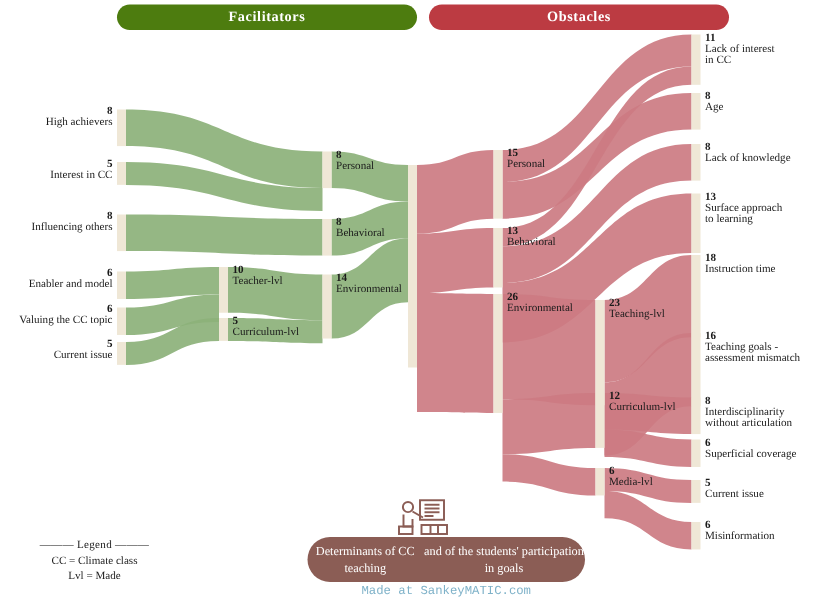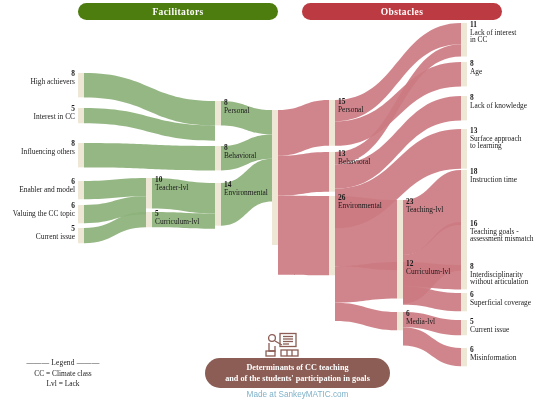--- a/index.html
+++ b/index.html
@@ -5,38 +5,38 @@
   html,body{margin:0;padding:0;background:#ffffff;}
   body{width:550px;height:405px;overflow:hidden;
        font-family:"Liberation Serif", serif;}
   #root{position:relative;width:550px;height:405px;background:#fff;}
 
   .banner{position:absolute;height:17px;border-radius:9px;
           display:flex;align-items:center;justify-content:center;
           color:#ffffff;font-size:9.5px;font-weight:bold;
           letter-spacing:.4px;font-family:"Liberation Serif",serif;}
   #banner-fac{left:78px;top:3px;width:200px;background:#4d7c0f;}
-  #banner-obs{left:286px;top:3px;width:200px;background:#bc3b42;margin-left:16px;}
+  #banner-obs{left:286px;top:3px;width:200px;background:#bc3b42;}
 
   svg#sankey{position:absolute;left:0;top:0;width:550px;height:405px;}
 
   .nlabel{font-family:"Liberation Serif",serif;font-size:7.4px;fill:#1a1a1a;}
   .nval{font-family:"Liberation Serif",serif;font-size:7.4px;font-weight:bold;fill:#1a1a1a;}
 
   #legend{position:absolute;left:8px;top:358px;width:110px;text-align:center;
           font-size:7.4px;color:#1a1a1a;line-height:10.5px;}
   #legend .lg-title{letter-spacing:.2px;}
 
   #titlebox{position:absolute;left:205px;top:358px;width:185px;height:30px;
             background:#8b5d55;border-radius:15px;color:#fff;
-            display:flex;flex-direction:column;align-items:center;
-            justify-content:center;font-size:8.2px;font-weight:bold;
+            display:flex;flex-direction:row;align-items:center;
+            font-size:8.2px;font-weight:normal;
             line-height:11px;text-align:center;}
   #credit{position:absolute;left:205px;top:390px;width:185px;text-align:center;
-          font-family:Liberation Sans, sans-serif;font-size:8.2px;color:#7fb2c9;}
+          font-family:Liberation Mono, monospace;font-size:8.2px;color:#7fb2c9;}
   #icon-teach{position:absolute;left:262px;top:332px;width:42px;height:26px;}
 </style>
 </head>
 <body>
 
 <div id="root">
 
   <div class="banner" id="banner-fac">
     <span>Facilitators</span>
   </div>
@@ -163,21 +163,21 @@
         <text x="470" y="324" text-anchor="start" class="nval">5</text>
         <text x="470" y="331.5" text-anchor="start" class="nlabel">Current issue</text>
         <text x="470" y="352" text-anchor="start" class="nval">6</text>
         <text x="470" y="359.5" text-anchor="start" class="nlabel">Misinformation</text>
       </g>
   </svg>
 
   <div id="legend">
     <div class="lg-title">——— Legend ———</div>
     <div>CC = Climate class</div>
-    <div>Lvl = Lack</div>
+    <div>Lvl = Made</div>
   </div>
 
   <svg id="icon-teach" viewBox="0 0 42 26">
     <g fill="none" stroke="#8b5d55" stroke-width="1.3">
       <rect x="18" y="1.5" width="16" height="13"></rect>
       <line x1="21" y1="4.5" x2="31" y2="4.5"></line>
       <line x1="21" y1="7" x2="31" y2="7"></line>
       <line x1="21" y1="9.5" x2="31" y2="9.5"></line>
       <line x1="21" y1="12" x2="27" y2="12"></line>
       <circle cx="10" cy="6" r="3.4"></circle>

